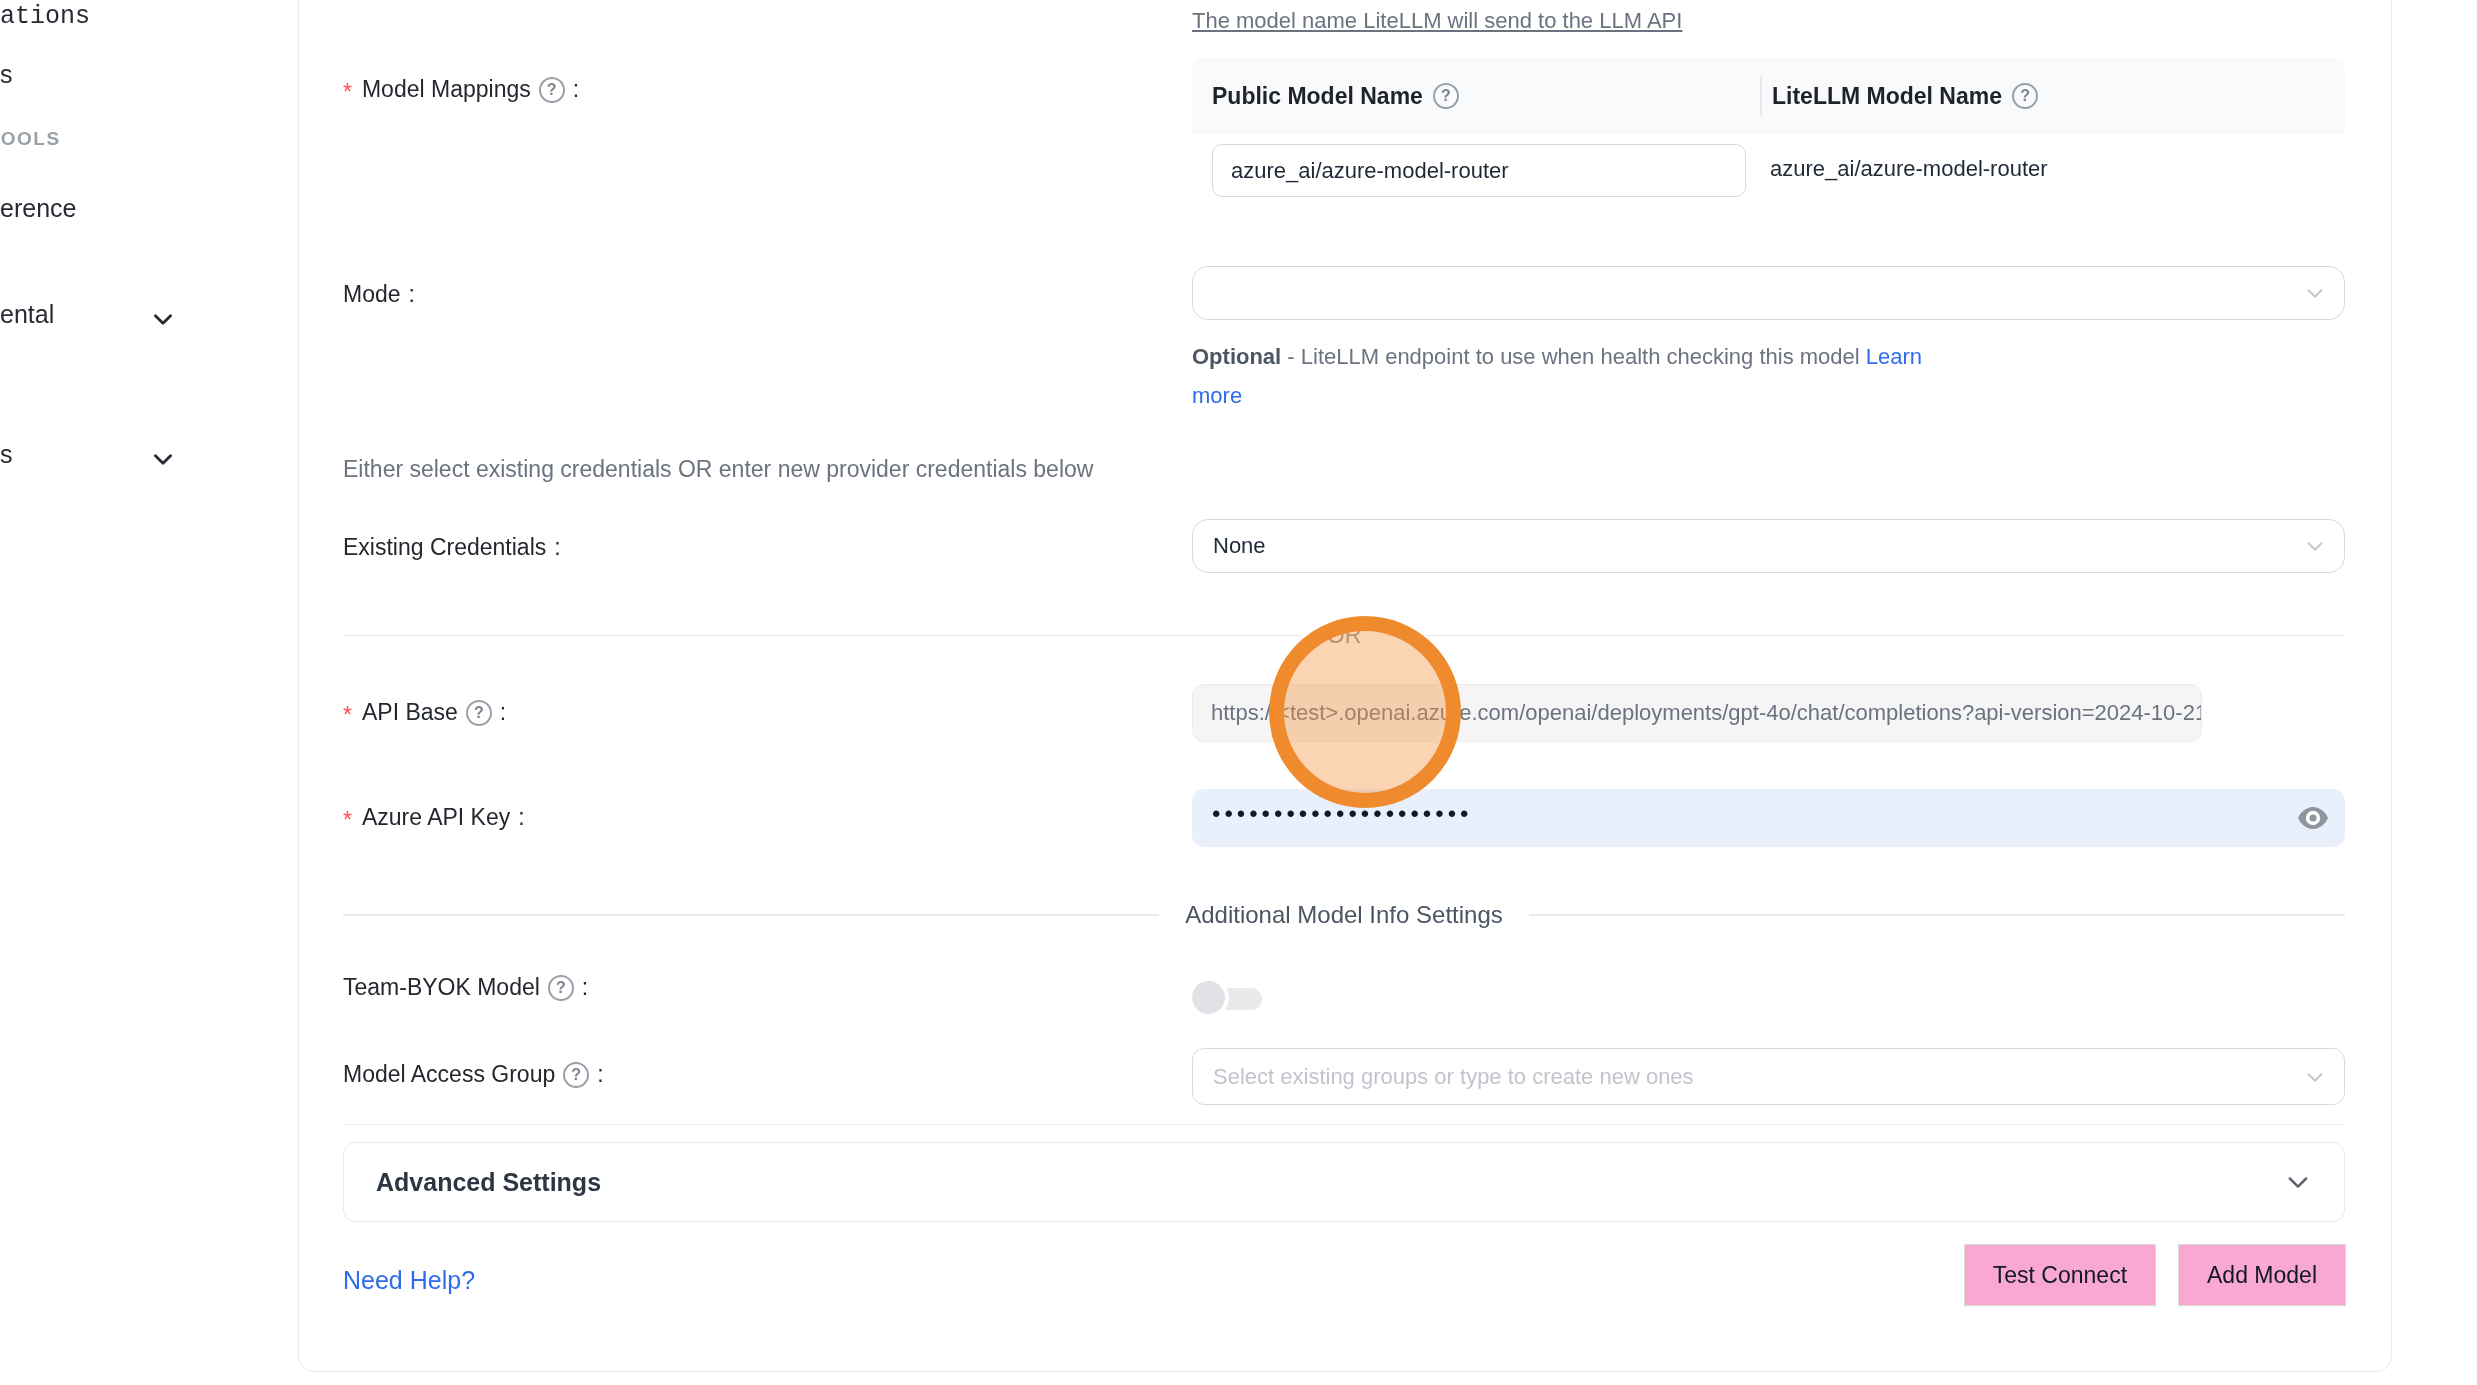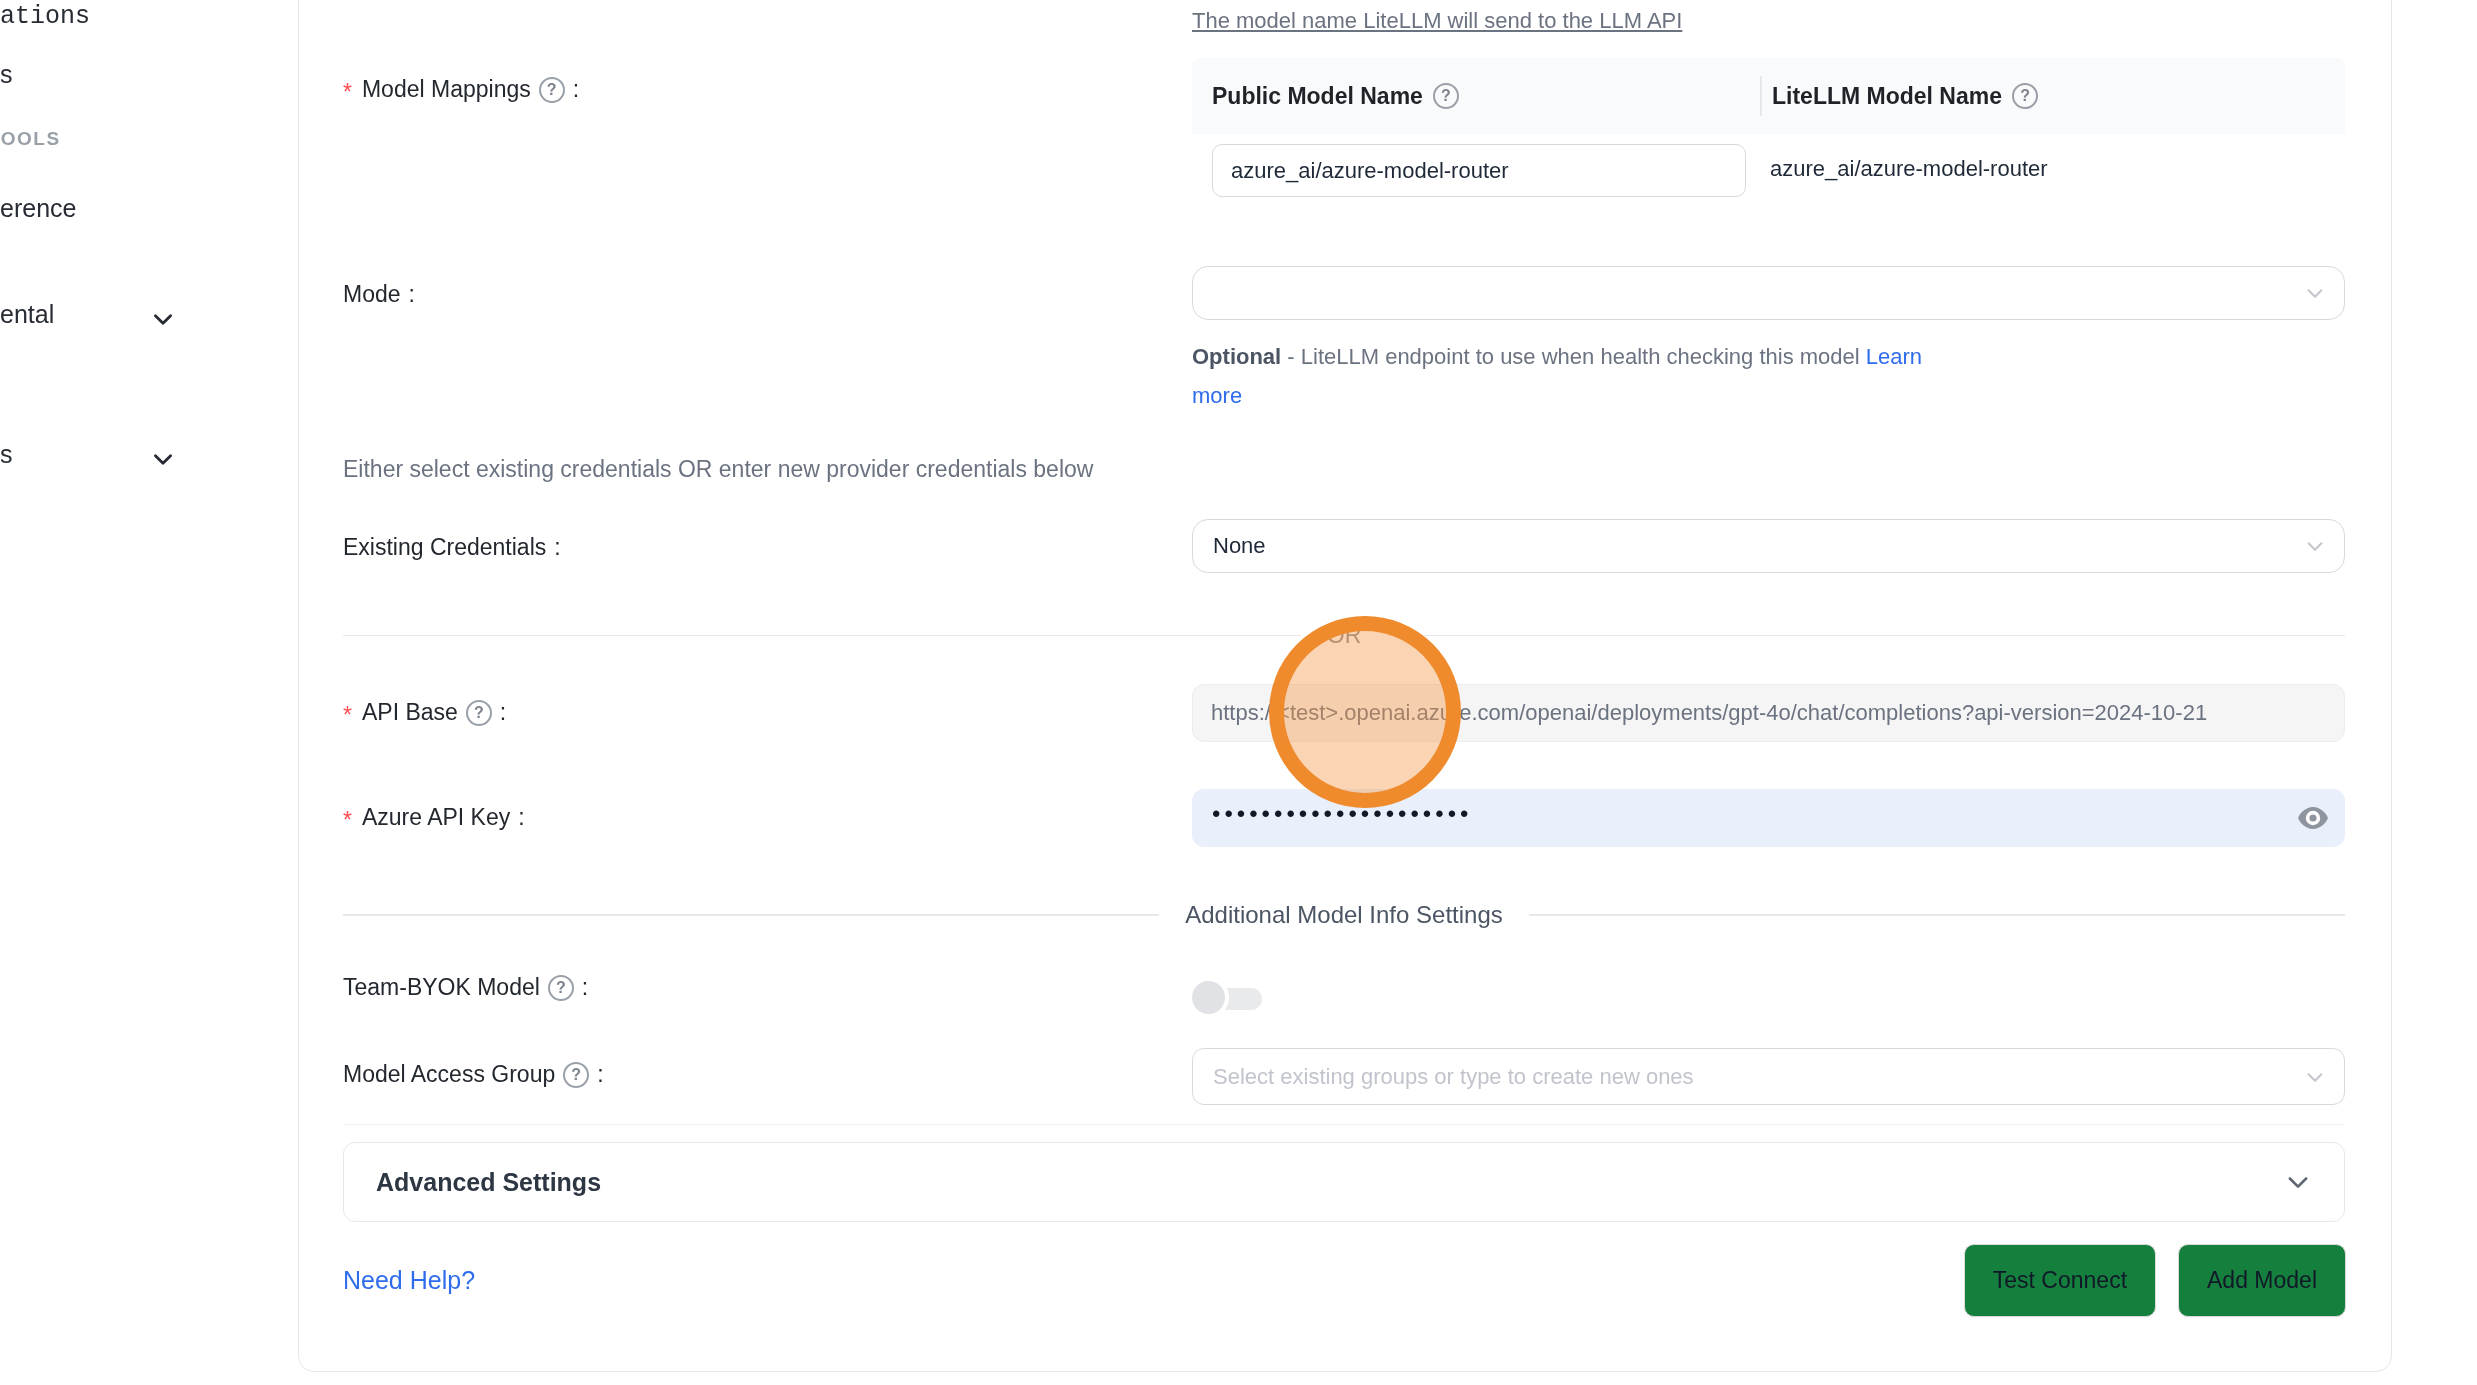--- a/index.html
+++ b/index.html
@@ -42,42 +42,42 @@
               font-size:22px; color:#1f2937; padding:0 18px; outline:none; background:#fff; font-family:inherit; }
   .mm-val { position:absolute; left:578px; top:98px; font-size:22px; color:#1f2937; white-space:nowrap; }
 
   
   .divider { position:absolute; left:343px; width:2002px; display:flex; align-items:center; gap:26px; }
   .divider .line { flex:1; height:1.5px; background:#e8e8ea; }
   .divider .dtext { font-size:23px; color:#8c8c8c; white-space:nowrap; }
   .divider.info .dtext { font-size:24px; color:#4b5563; }
 
   
-  .apibase { position:absolute; left:1192px; top:684px; width:1153px; height:58px; background:#f5f5f5; border:1.5px solid #ececec;
+  .apibase { position:absolute; left:1192px; top:684px; width:1010px; height:58px; background:#f5f5f5; border:1.5px solid #ececec;
              border-radius:12px; display:flex; align-items:center; padding:8px 18px; font-size:22px; color:#6b7280; overflow:hidden; white-space:nowrap; }
   .apikey { position:absolute; left:1192px; top:789px; width:1153px; height:58px; background:#e9effb; border-radius:12px;
             display:flex; align-items:center; padding:0 20px; }
   .dots { font-size:24px; letter-spacing:4px; color:#111827; line-height:1; position:relative; top:-4px; }
   .eye { position:absolute; right:16px; top:50%; transform:translateY(-50%); cursor:pointer; display:flex; }
 
   
   .toggle { position:absolute; left:1192px; top:981px; width:72px; height:34px; cursor:pointer; }
   .toggle .pill { position:absolute; left:12px; top:7px; width:58px; height:22px; background:#e9eaec; border-radius:11px; }
   .toggle .knob { position:absolute; left:0; top:0; width:33px; height:33px; background:#e1e2e6; border-radius:50%; box-shadow:0 0 0 4px #fff; }
 
   
   .advanced { position:absolute; left:343px; top:1142px; width:2002px; height:80px; border:1.5px solid #e6e8eb; border-radius:12px;
               background:#fff; display:flex; align-items:center; padding:0 32px; cursor:pointer; }
   .advanced .title { font-size:25px; font-weight:700; color:#2d3643; }
   .advanced .chev { margin-left:auto; }
 
   
   .needhelp { position:absolute; left:343px; top:1266px; font-size:25px; }
   .btnrow { position:absolute; right:131px; top:1244px; display:flex; gap:22px; }
-  .btn { height:73px; padding:0 28px; background:#15803d; border:1.5px solid #d9d9d9; border-radius:10px; font-size:23px; color:#111827;
+  .btn { height:62px; padding:0 28px; background:#f9a8d4; border:1.5px solid #d9d9d9; border-radius:0; font-size:23px; color:#111827;
          font-family:inherit; display:flex; align-items:center; cursor:pointer; box-shadow:0 2px 0 rgba(0,0,0,0.02); }
 
   
   .ring { position:absolute; left:1269px; top:616px; width:192px; height:192px; border-radius:50%;
           border:15px solid #ef8b2c; background:rgba(243,153,74,0.42); pointer-events:none; z-index:50; }
 
   .hint { position:absolute; left:1192px; font-size:22px; white-space:nowrap; }
   .hint b { color:#4b5563; }
 </style>
 </head>

